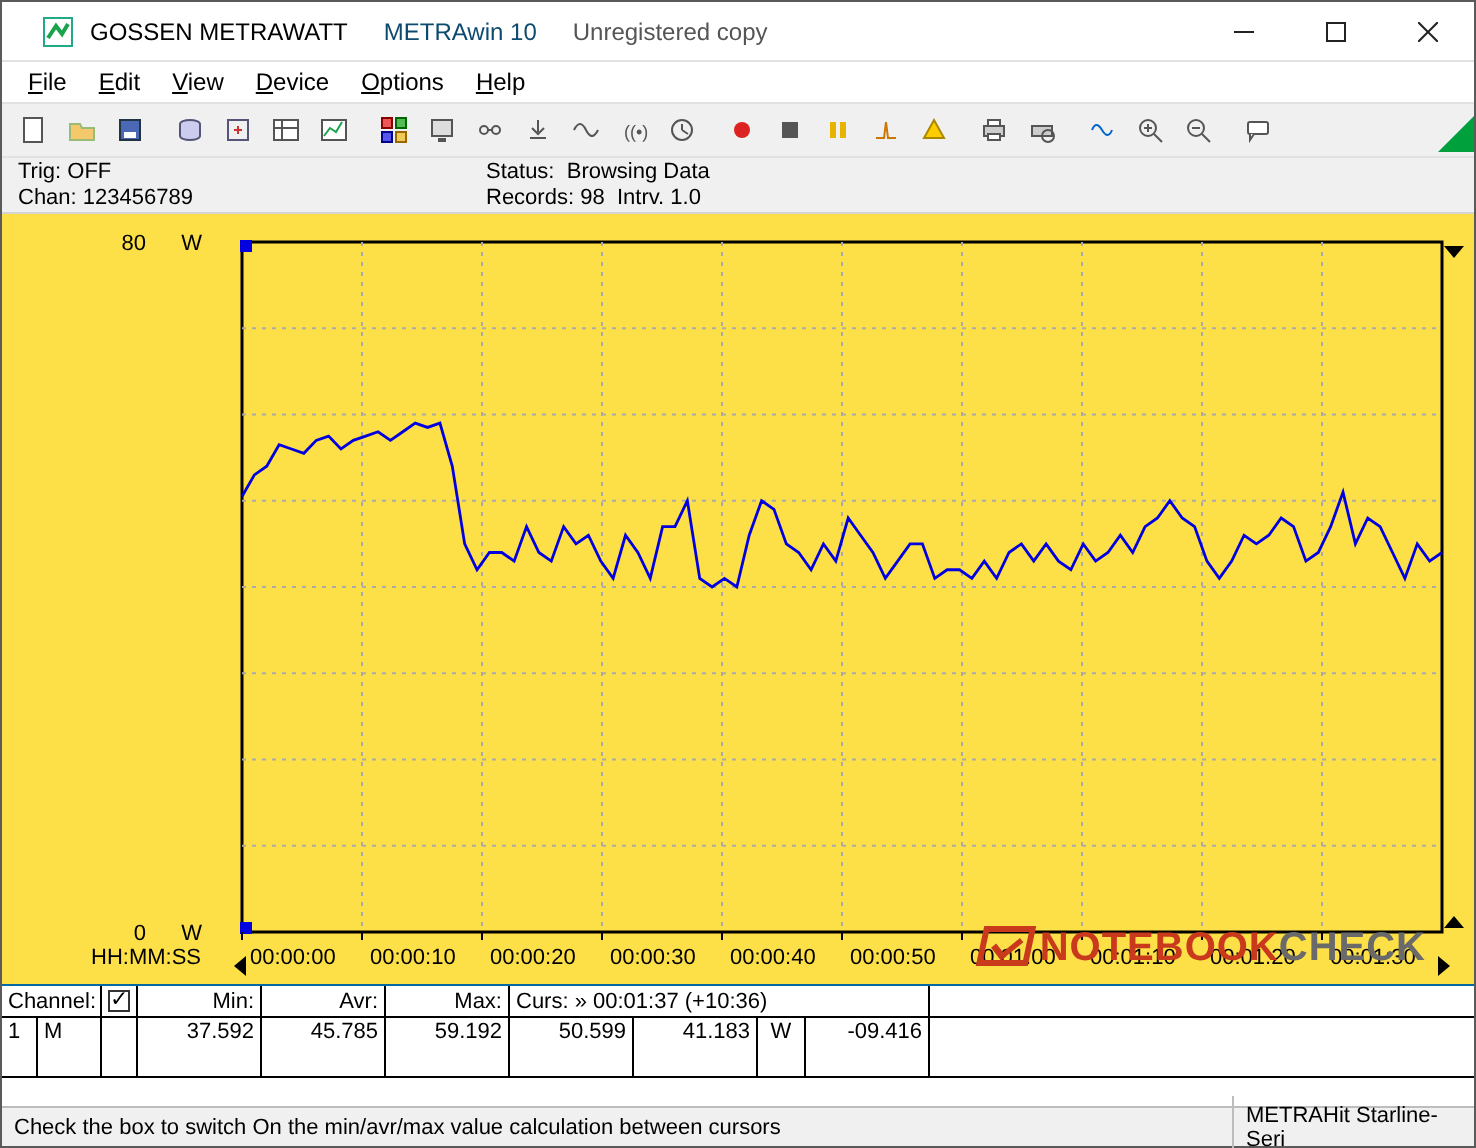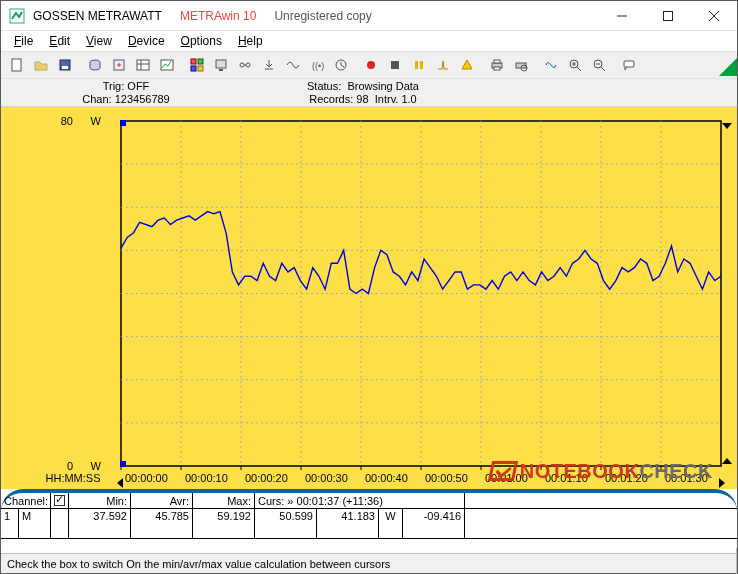--- a/index.html
+++ b/index.html
@@ -1,39 +1,39 @@
 <!DOCTYPE html>
 <html><head>
 <meta charset="utf-8">
 <style>
   * { box-sizing: border-box; }
   body { margin: 0; font-family: "Segoe UI", Tahoma, sans-serif; font-size: 11px; color: #000; background: #fff; }
   .window { width: 738px; height: 574px; border: 1px solid #5a5a5a; display: flex; flex-direction: column; background: #fff; position: relative;}
-  .titlebar { height: 30px; display: flex; align-items: center; padding: 0 0 0 8px; background: #fff; border-bottom: 1px solid #e1e1e1; }
+  .titlebar { height: 30px; display: flex; align-items: center; padding: 0 0 0 20px; background: #fff; border-bottom: 1px solid #e1e1e1; }
   .titlebar .logo { width: 16px; height: 16px; margin-right: 8px; }
   .titlebar .title-strong { font-size: 12px; }
-  .titlebar .title-sub { font-size: 12px; margin-left: 18px; color: #ef4444; }
+  .titlebar .title-sub { font-size: 12px; margin-left: 18px; color: #0c4a6e; }
   .titlebar .title-unreg { font-size: 12px; margin-left: 18px; color: #555; }
   .titlebar .spacer { flex: 1; }
   .win-btn { width: 46px; height: 30px; display: flex; align-items: center; justify-content: center; }
   .win-btn svg { stroke: #222; }
   .menubar { height: 20px; display: flex; align-items: center; padding: 0 6px; gap: 2px; background: #fff; }
   .menu-item { padding: 16px 7px; font-size: 12px; }
   .menu-item u { text-decoration: underline; }
   .toolbar { height: 28px; background: #f0f0f0; border-top: 1px solid #e1e1e1; border-bottom: 1px solid #e1e1e1; display: flex; align-items: center; padding: 0 4px; position: relative; }
   .tb-btn { width: 22px; height: 22px; margin: 0 1px; border: 1px solid transparent; display: flex; align-items: center; justify-content: center; background: #f0f0f0; }
   .tb-sep { width: 6px; }
   .tb-end-accent { position: absolute; right: 0; top: 6px; width: 0; height: 0; border-left: 18px solid transparent; border-bottom: 18px solid #00a03c; }
-  .status-strip { height: 28px; background: #f0f0f0; display: flex; align-items: center; padding: 0 8px; font-size: 11px; border-bottom: 1px solid #d4d4d4; text-align: center; }
+  .status-strip { height: 28px; background: #f0f0f0; display: flex; align-items: center; padding: 0 8px; font-size: 11px; border-bottom: 1px solid #d4d4d4; }
   .status-col { display: flex; flex-direction: column; line-height: 13px; }
   .status-col1 { width: 234px; }
   .status-col2 { width: 240px; }
   .chart-area { flex: 1; position: relative; background: #fde047; }
   .chart-svg { position: absolute; inset: 0; }
-  .bottom-table { border-top: 4px solid #0369a1; font-size: 11px; border-radius: 22px; }
+  .bottom-table { border-top: 1px solid #0369a1; font-size: 11px; }
   .bt-head, .bt-row { display: flex; height: 16px; align-items: center; }
   .bt-head { border-bottom: 1px solid #000; }
   .cell { border-right: 1px solid #000; height: 100%; display: flex; align-items: center; padding: 0 3px; justify-content: flex-end; }
   .cell.left { justify-content: flex-start; }
   .cell.center { justify-content: center; }
   .c-ch { width: 50px; }
   .c-chk { width: 18px; border-right: 1px solid #000;}
   .c-min { width: 62px; }
   .c-avr { width: 62px; }
   .c-max { width: 62px; }
@@ -336,21 +336,21 @@
 
   <div class="bottom-table">
     <div class="bt-head">
       <div class="cell left c-ch">Channel:</div>
       <div class="cell center c-chk">
           <span class="chk checked"></span>
         </div>
       <div class="cell c-min">Min:</div>
       <div class="cell c-avr">Avr:</div>
       <div class="cell c-max">Max:</div>
-      <div class="cell left c-head-curs">Curs: » 00:01:37 (+11:36)</div>
+      <div class="cell left c-head-curs">Curs: » 00:01:37 (+10:36)</div>
       <div class="cell c-diff" style="flex:1; border-right:none;"></div>
     </div>
     <div class="bt-row">
       <div class="cell left" style="width:18px">1</div>
       <div class="cell left" style="width:32px">M</div>
       <div class="cell center c-chk"></div>
       <div class="cell c-min">37.592</div>
       <div class="cell c-avr">45.785</div>
       <div class="cell c-max">59.192</div>
       <div class="cell c-cursA">50.599</div>
@@ -358,15 +358,16 @@
       <div class="cell center c-unit">W</div>
       <div class="cell c-diff">-09.416</div>
       <div style="flex:1"></div>
     </div>
   </div>
 
   <div style="height:14px"></div>
 
   <div class="statusbar">
     <div class="sb-left">Check the box to switch On the min/avr/max value calculation between cursors</div>
+    <div class="sb-right">METRAHit Starline-Seri</div>
   </div>
 
 </div>
 
 </body></html>

